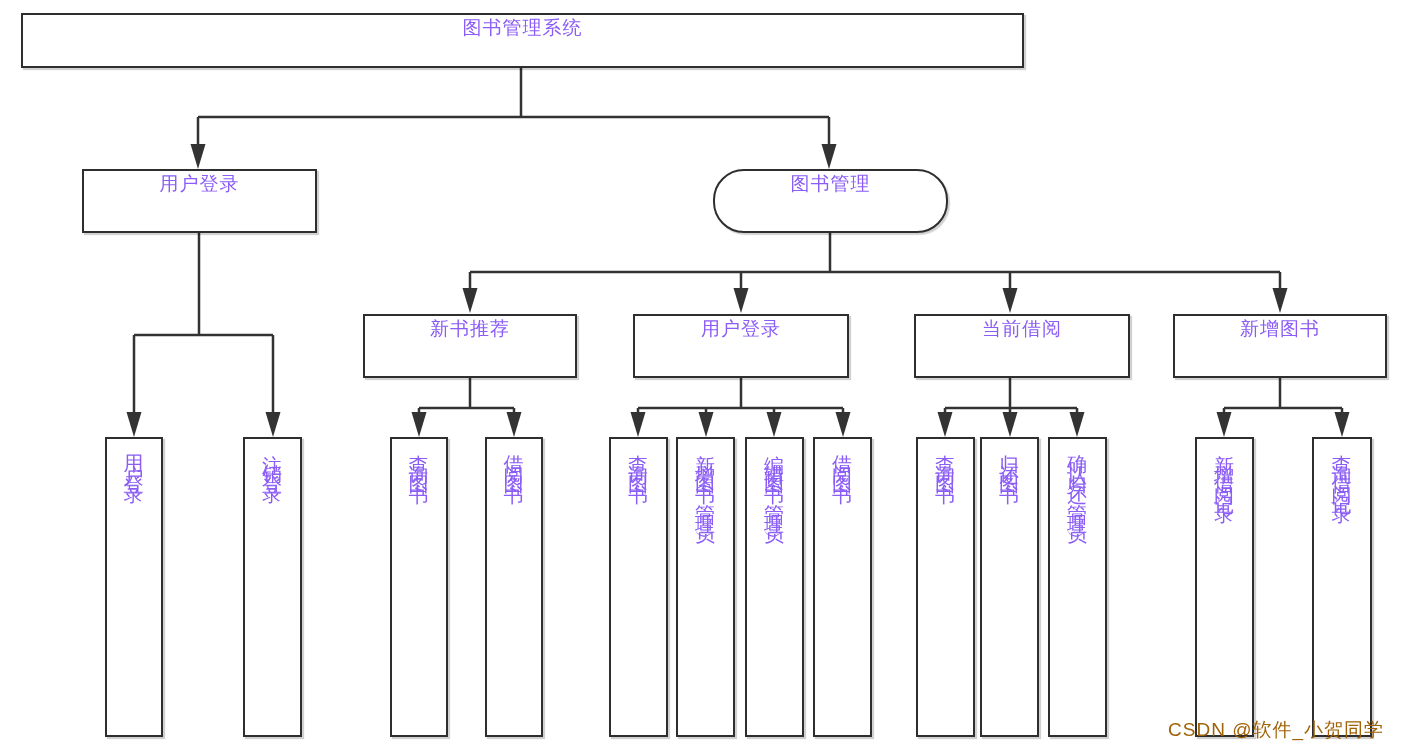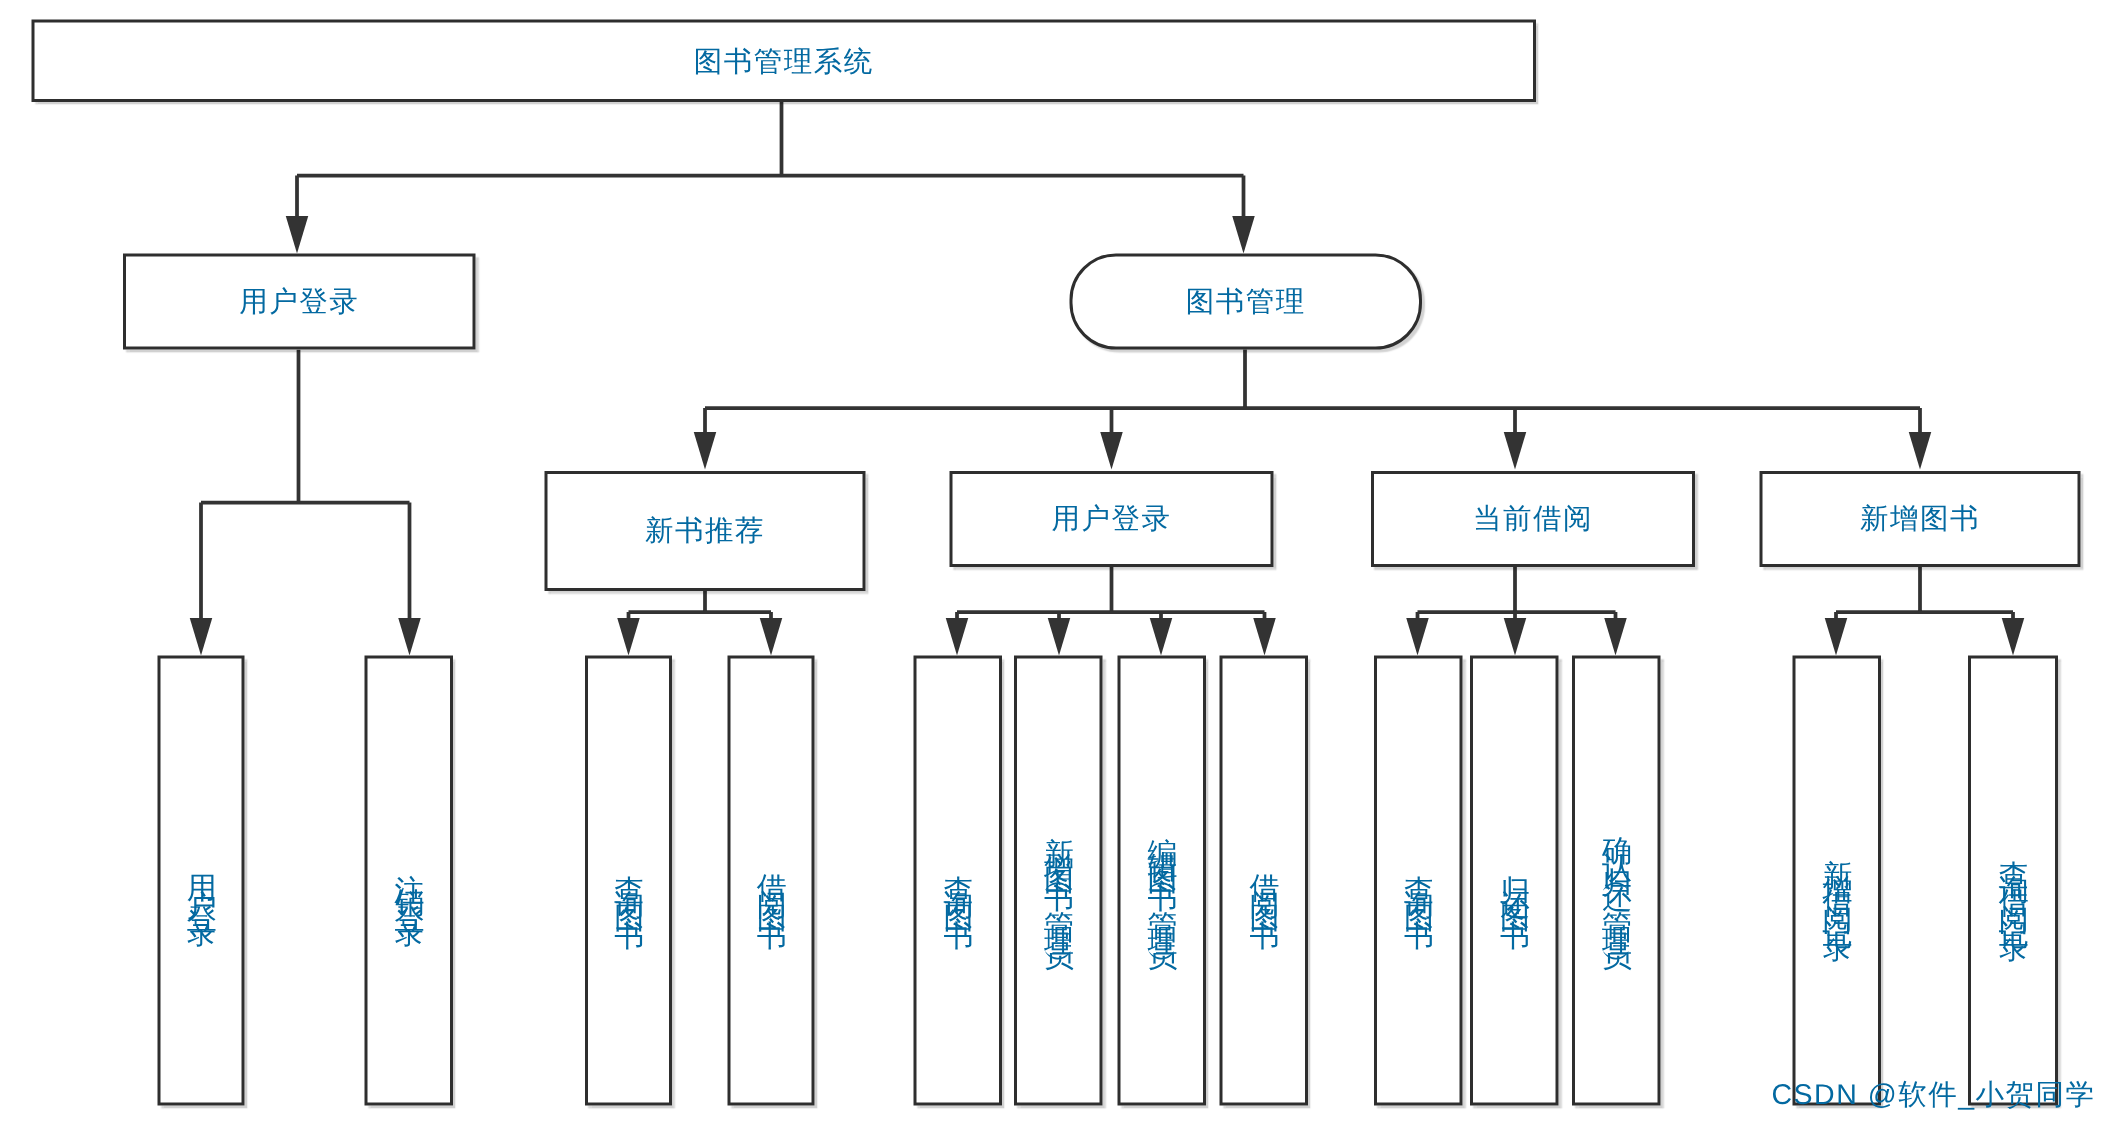--- a/index.html
+++ b/index.html
@@ -10,41 +10,41 @@
     font-family:"Liberation Sans","DejaVu Sans",sans-serif;
     overflow:hidden;
   }
   .wires{position:absolute;left:0;top:0;width:1405px;height:747px;}
   .box{
     position:absolute;
     box-sizing:border-box;
     background:#ffffff;
     border:2.5px solid #2e2e2e;
     box-shadow:2px 2px 1px rgba(0,0,0,0.18);
-    display:flex;align-items:center;justify-content:center;
-    color:#0369a1;
+    display:flex;justify-content:center;
+    color:#8b5cf6;
     font-size:19px;
     letter-spacing:1px;
     z-index:2;
   }
   .vbox{
     font-size:20px;
     letter-spacing:0;
   }
   .vtext{
     writing-mode:vertical-rl;
     text-orientation:mixed;
     letter-spacing:10px;
     line-height:1;
   }
   .watermark{
     position:absolute;
-    right:8px;bottom:4px;
+    right:21px;bottom:4px;
     font-size:19px;
-    color:#0369a1;
+    color:#a16207;
     letter-spacing:1px;
     z-index:3;
     white-space:nowrap;
     text-align:right;
   }
 </style>
 </head>
 <body>
 
 <div class="canvas">
@@ -107,21 +107,21 @@
     <span>图书管理系统</span>
   </div>
 
   <div class="box" style="left:82px;top:169px;width:235px;height:64px;">
     <span>用户登录</span>
   </div>
   <div class="box" style="left:713px;top:169px;width:235px;height:64px;border-radius:31px;">
     <span>图书管理</span>
   </div>
 
-  <div class="box" style="left:363px;top:314px;width:214px;height:80px;">
+  <div class="box" style="left:363px;top:314px;width:214px;height:64px;">
     <span>新书推荐</span>
   </div>
   <div class="box" style="left:633px;top:314px;width:216px;height:64px;">
     <span>用户登录</span>
   </div>
   <div class="box" style="left:902px;top:314px;width:216px;height:64px;margin-left:12px;">
     <span>当前借阅</span>
   </div>
   <div class="box" style="left:1173px;top:314px;width:214px;height:64px;">
     <span>新增图书</span>

